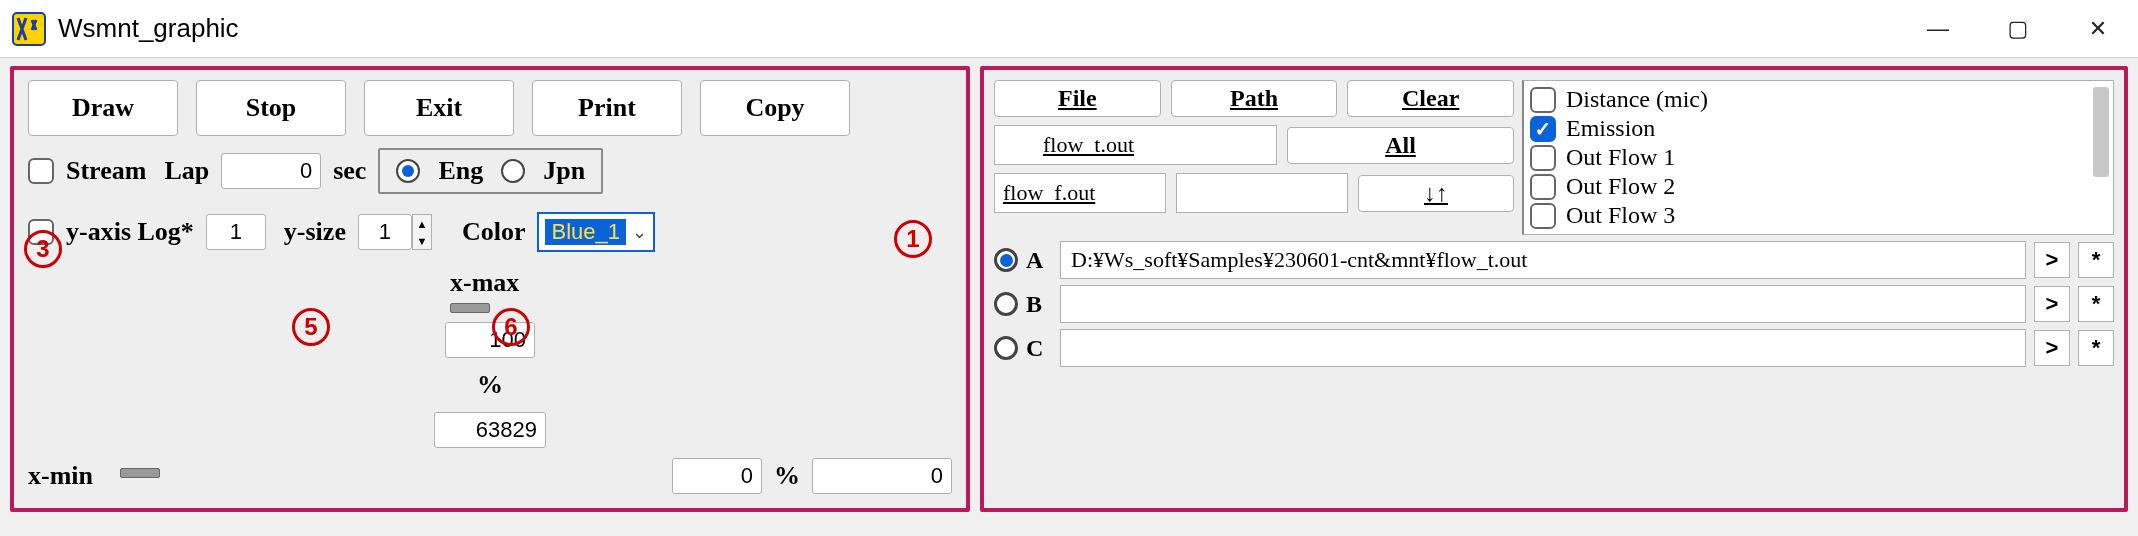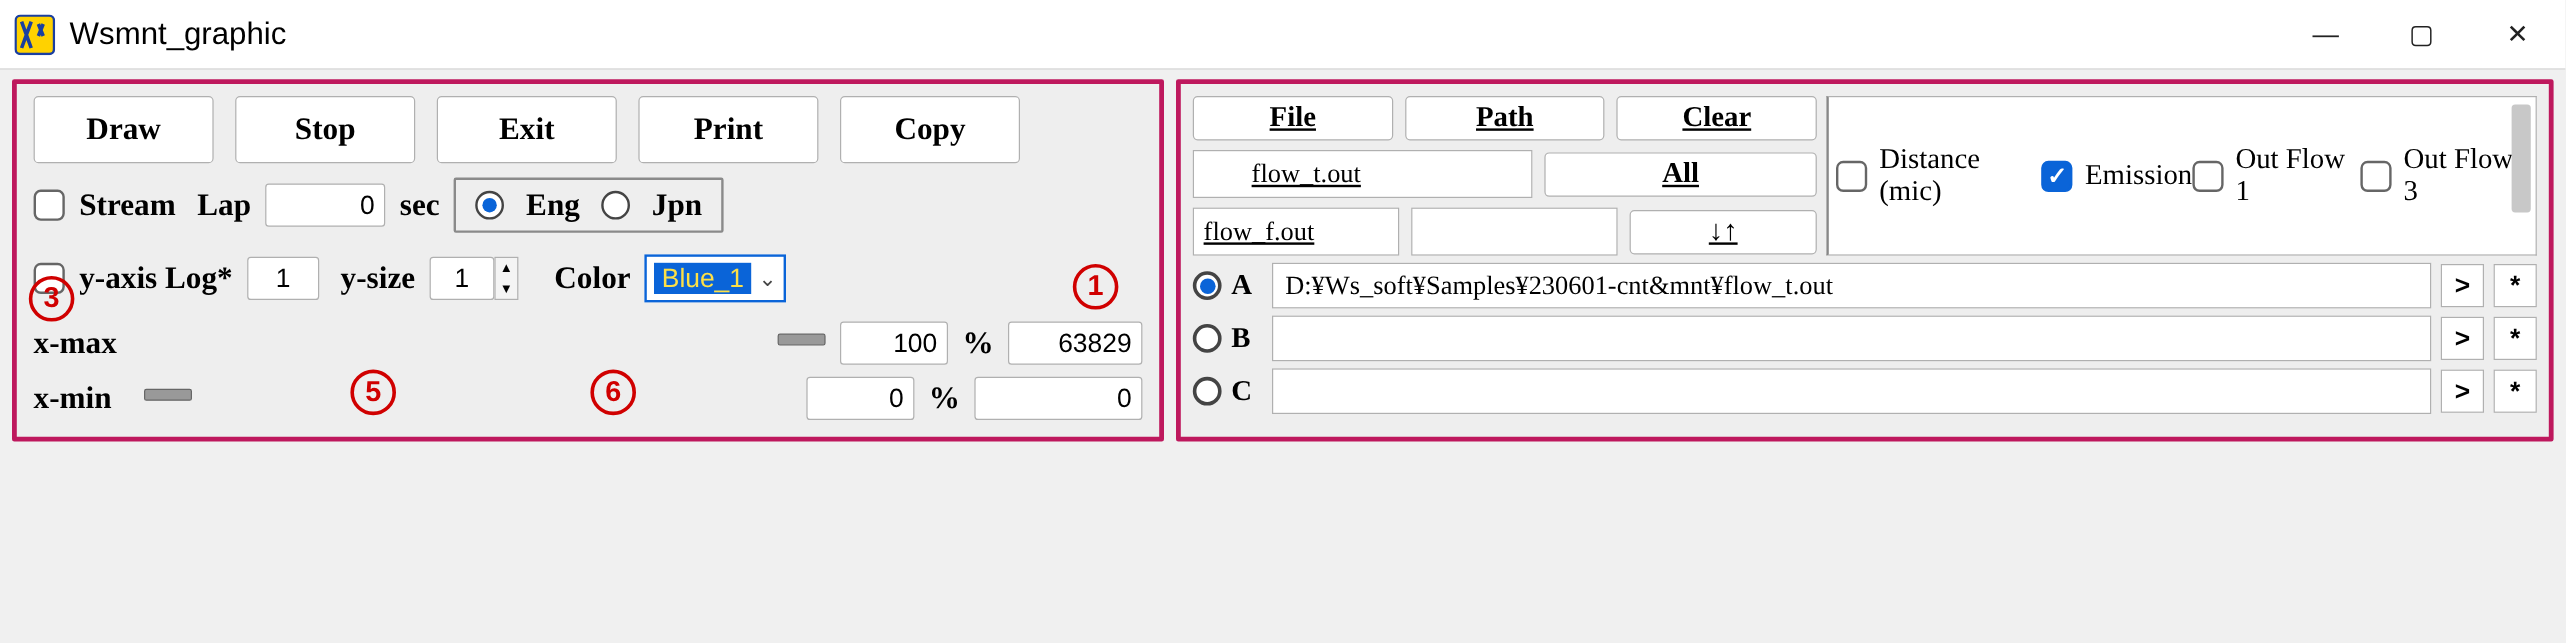--- a/index.html
+++ b/index.html
@@ -141,21 +141,21 @@
     flex: 0 0 auto;
     text-decoration: underline;
   }
   .right-grid .btn, .right-grid .textfield { font-family: "Times New Roman", serif;}
   .check-list {
     border: 1px solid #b0b0b0;
     border-left: 2px solid #888;
     background:#fff;
     flex:1;
     padding: 4px 6px;
-    display:flex; flex-direction:row; gap:0px;
+    display:flex; flex-direction:column; gap:0px;
     position: relative;
   }
   .check-list .item { display:flex; align-items:center; gap:10px; font-size:24px; font-family:"Times New Roman",serif; padding:1px 0;}
   .check-list .scrollbar {
     position:absolute; right:4px; top:6px; width:16px; height: 90px; background:#c8c8c8; border-radius:3px;
   }
   .file-row { display:flex; align-items:center; gap: 8px; }
   .file-row .radio { border-width:3px; }
   .file-row .radio.sel::after { width:13px; height:13px; }
   .file-row .lab { font-weight:bold; font-size:24px; width:26px; font-family:"Times New Roman",serif;}
@@ -236,21 +236,21 @@
           </div>
       </div>
 
       <span class="label" style="margin-left:18px;">Color</span>
       <div class="select">
         <span class="selected">Blue_1</span>
         <span class="chev">⌄</span>
       </div>
     </div>
 
-    <div class="row" style="gap:12px; margin-bottom:10px;">
+    <div class="row" style="gap:12px; margin-bottom:10px;flex-direction:column;">
       <span class="label" style="width:80px;">x-max</span>
       <div class="slider-track">
         <div class="slider-thumb" style="right:0;"></div>
       </div>
       <div class="textfield" style="width:90px;">100</div>
       <span class="label">%</span>
       <div class="textfield" style="width:112px;">63829</div>
     </div>
 
     <div class="row" style="gap:12px;">
@@ -296,20 +296,24 @@
         <div class="item">
           <span class="checkbox checked"></span>
           <span>Emission</span>
         </div>
         <div class="item">
           <span class="checkbox"></span>
           <span>Out Flow 1</span>
         </div>
         <div class="item">
           <span class="checkbox"></span>
+          <span>Out Flow 2</span>
+        </div>
+        <div class="item">
+          <span class="checkbox"></span>
           <span>Out Flow 3</span>
         </div>
         <div class="scrollbar"></div>
       </div>
     </div>
 
     <div class="file-row">
       <span class="radio sel"></span>
       <span class="lab">A</span>
       <div class="path">D:¥Ws_soft¥Samples¥230601-cnt&amp;mnt¥flow_t.out</div>

